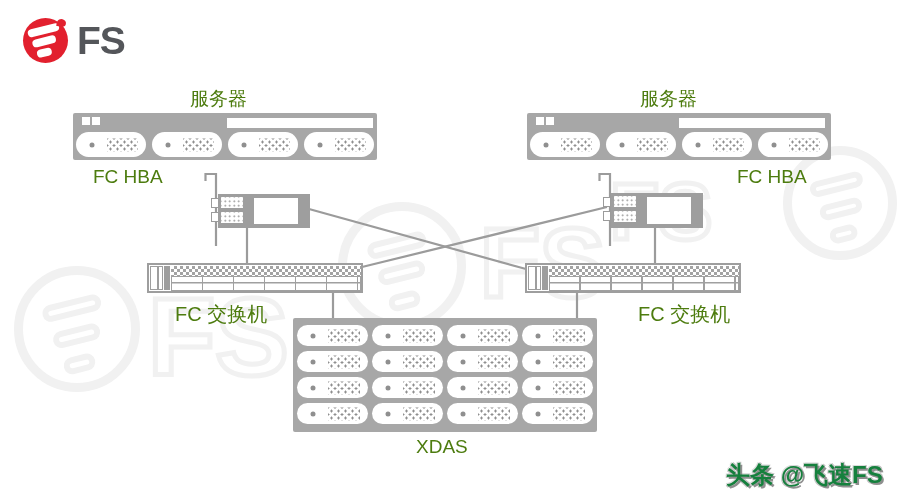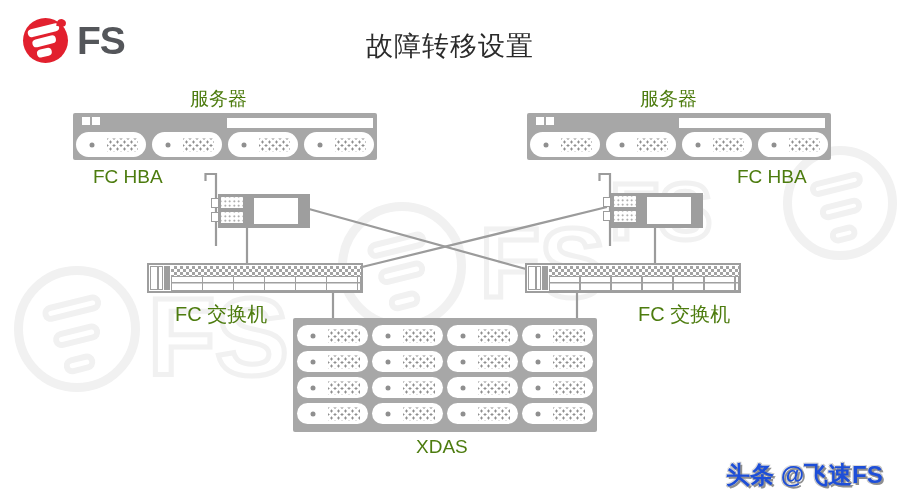--- a/index.html
+++ b/index.html
@@ -66,21 +66,21 @@
   .sw-vents{height:10px;
      background-image:linear-gradient(45deg,#a3a3a3 25%,transparent 25%,transparent 75%,#a3a3a3 75%),
                       linear-gradient(45deg,#a3a3a3 25%,transparent 25%,transparent 75%,#a3a3a3 75%);
      background-size:6px 6px;background-position:0 0,3px 3px;}
   .sw-ports{flex:1;border:1.5px solid #a0a0a0;box-sizing:border-box;
      background-image:repeating-linear-gradient(90deg,transparent 0,transparent 29.5px,#a0a0a0 29.5px,#a0a0a0 31px),
                       linear-gradient(#a0a0a0,#a0a0a0);
      background-size:auto 100%,100% 1.5px;background-position:0 0,0 50%;background-repeat:repeat-x,no-repeat;}
 
   
-  .credit{position:absolute;left:726px;top:459px;font-size:24px;font-weight:700;color:#1d4ed8;z-index:4;
+  .credit{position:absolute;left:726px;top:459px;font-size:24px;font-weight:700;color:#15803d;z-index:4;
           text-shadow:2px 2px 0 #8f8f8f,-1px -1px 0 #dcdcdc,1px -1px 0 #c4c4c4,-1px 1px 0 #c4c4c4;}
 </style>
 </head>
 <body>
 
 <div class="stage">
 
   <div class="wm">
     <div class="wm-circle" style="left:14px;top:266px;width:126px;height:126px;">
       <div class="wm-bars">
@@ -129,21 +129,20 @@
 
   <div class="logo-circle">
     <div class="logo-bars">
       <span class="logo-bar" style="left:7px;top:8px;width:32px;"></span>
       <span class="logo-bar" style="left:9px;top:19px;width:24px;"></span>
       <span class="logo-bar" style="left:11px;top:30px;width:15px;"></span>
     </div>
   </div>
   <div class="logo-tail"></div>
   <div class="logo-text">FS</div>
-  <div class="title">故障转移设置</div>
 
   <div class="lbl" style="left:190px;top:86px;font-size:19px;">服务器</div>
   <div class="chassis" style="left:73px;top:113px;width:304px;height:47px;">
     <span class="sq" style="left:9px;top:4px;"></span>
     <span class="sq" style="left:19px;top:4px;"></span>
     <span class="topbar" style="left:154px;top:5px;width:146px;"></span>
     <div class="bayrow">
       <div class="bay"></div>
       <div class="bay"></div>
       <div class="bay"></div>

